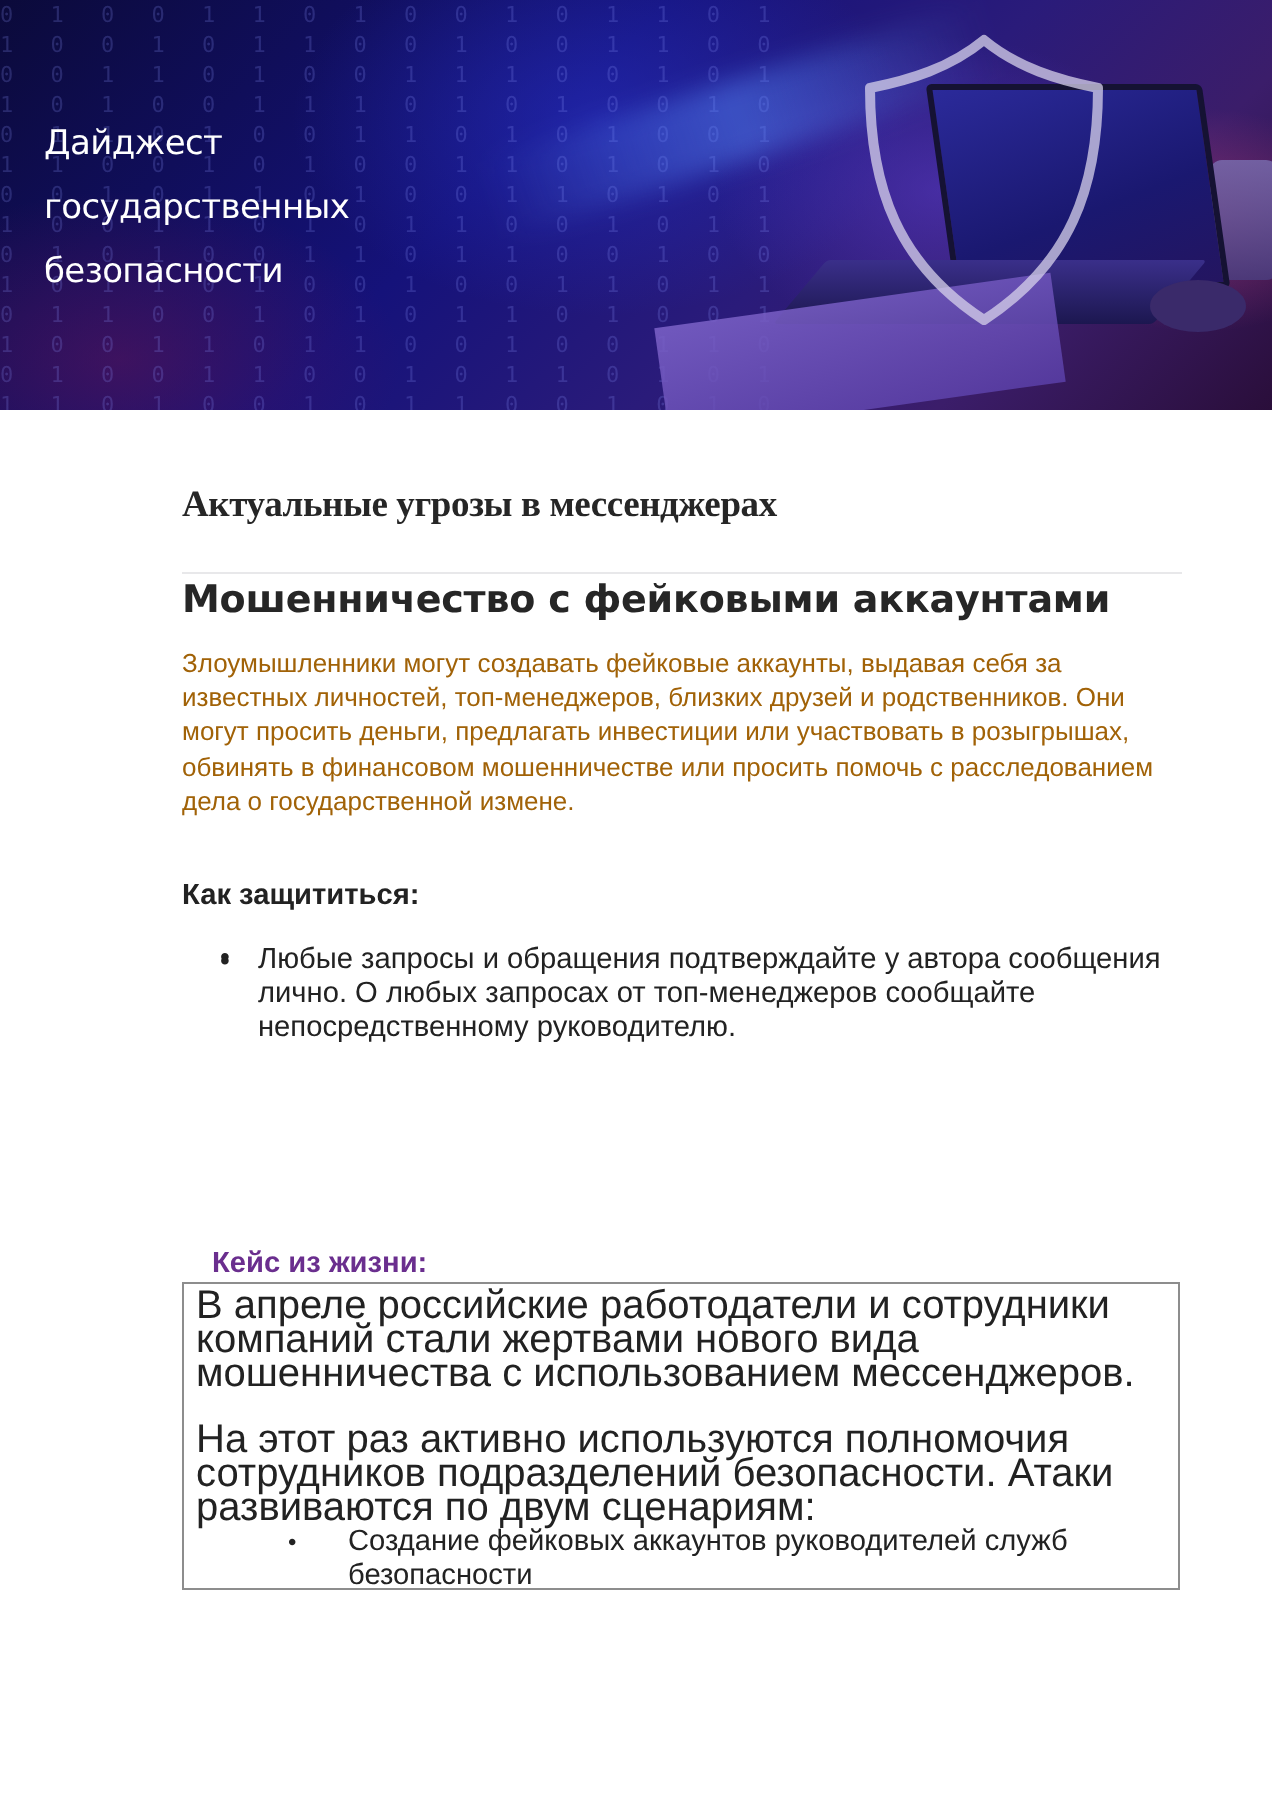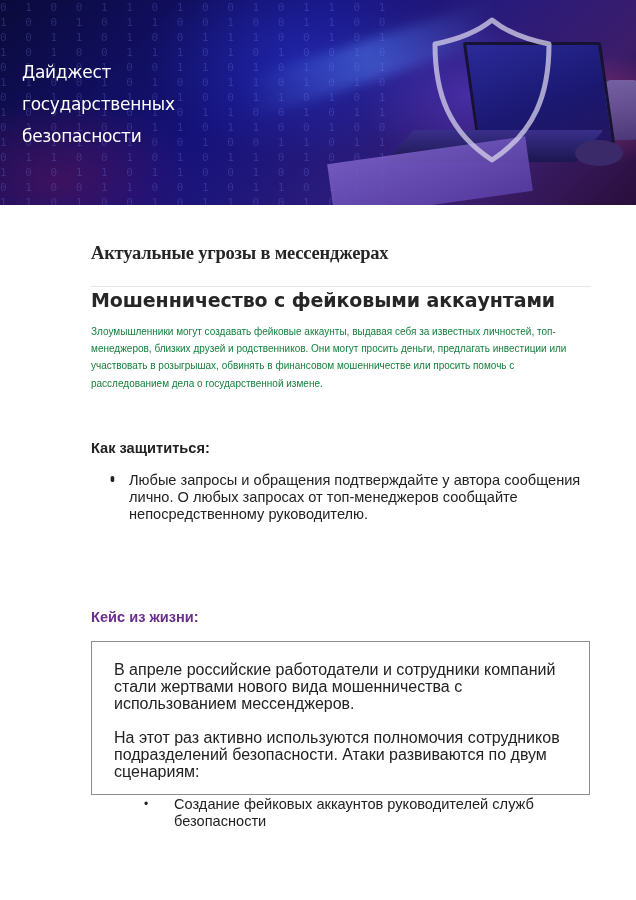--- a/index.html
+++ b/index.html
@@ -64,46 +64,46 @@
     color: #262626; line-height: 26px; padding-bottom: 20px;
     border-bottom: 1px solid #e8e8ea; letter-spacing: -0.2px;
   }
   .h2 {
     position: absolute; left: 0; top: 289px; margin: 0;
     font-family: "DejaVu Sans", sans-serif; font-weight: bold; font-size: 19px;
     color: #262626; line-height: 22px; letter-spacing: -0.1px;
   }
   .p-intro {
     position: absolute; left: 0; top: 323px; width: 500px; margin: 0;
-    font-size: 10px; line-height: 17.2px; color: #15803d;
+    font-size: 13px; line-height: 17.2px; color: #a16207;
   }
   .protect-title {
     position: absolute; left: 0; top: 438px; margin: 0;
     font-weight: bold; font-size: 14.6px; line-height: 20px; color: #222;
   }
   .tips {
     position: absolute; left: 0; top: 470px; width: 500px; margin: 0; padding: 0; list-style: none;
   }
   .tips li {
     position: relative; padding-left: 38px; font-size: 14.6px; line-height: 17.2px;
     color: #222; margin-bottom: 2px;
   }
   .tips li .dot {
     position: absolute; left: 19px; top: 0; font-size: 14px;
   }
   .case-title {
-    position: absolute; left: 0; top: 607px; margin: 0;
+    position: absolute; left: 0; top: 607px; margin: 15px;
     font-weight: bold; font-size: 14.6px; line-height: 20px; color: #6a2e8e;
   }
   .case-box {
     position: absolute; left: 0; top: 641px; width: 484px; height: 144px;
     border: 1px solid #8d8d8d; padding: 3px 7px 5px 6px;
   }
   .case-box p {
-    margin: 16px; font-size: 16px; line-height: 17.2px; color: #222;
+    margin: 0; font-size: 20px; line-height: 17.2px; color: #222;
   }
   .case-box p.second { margin-top: 15px; }
   .case-list { margin: 0; padding: 0; list-style: none; }
   .case-list li {
     position: relative; padding-left: 76px; font-size: 14.6px; line-height: 17.2px; color: #222;
   }
   .case-list li .dot { position: absolute; left: 46px; top: 0; font-size: 12px; }
 </style>
 </head>
 <body>

